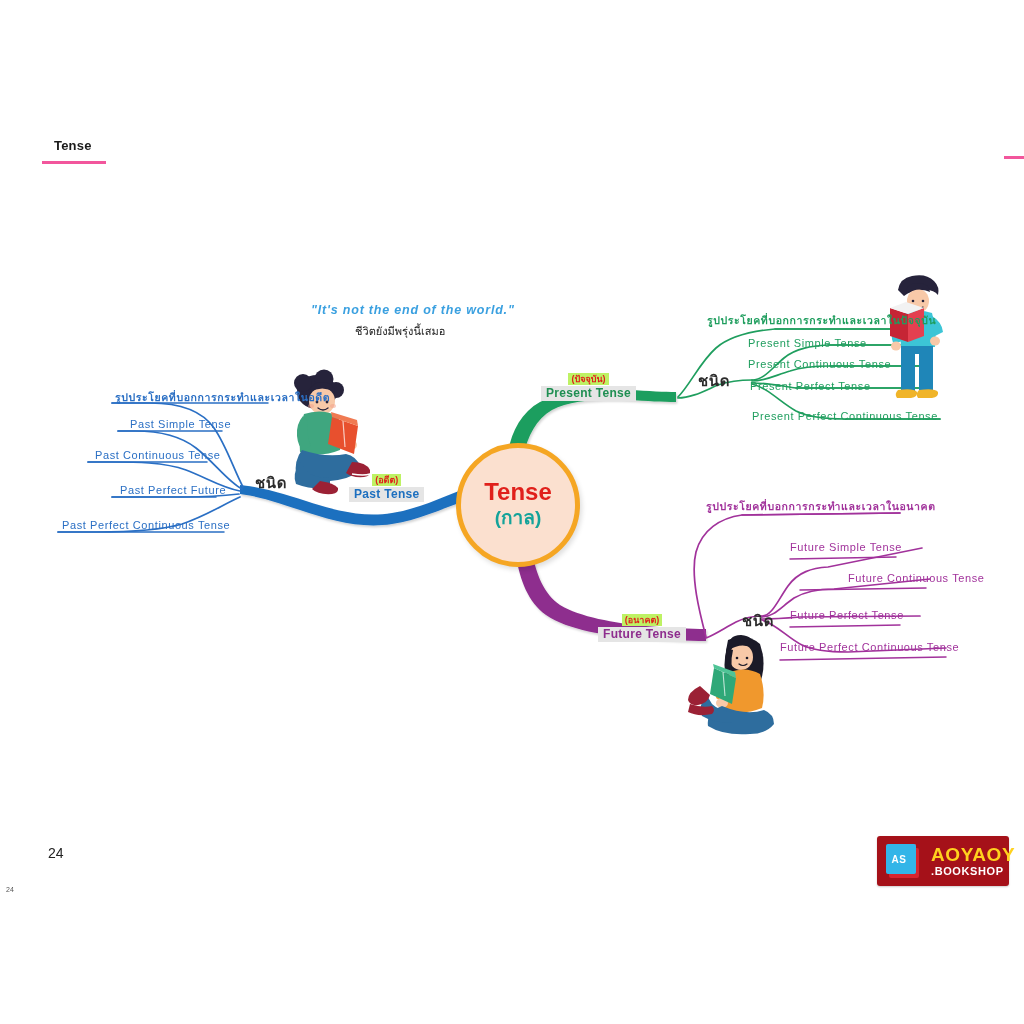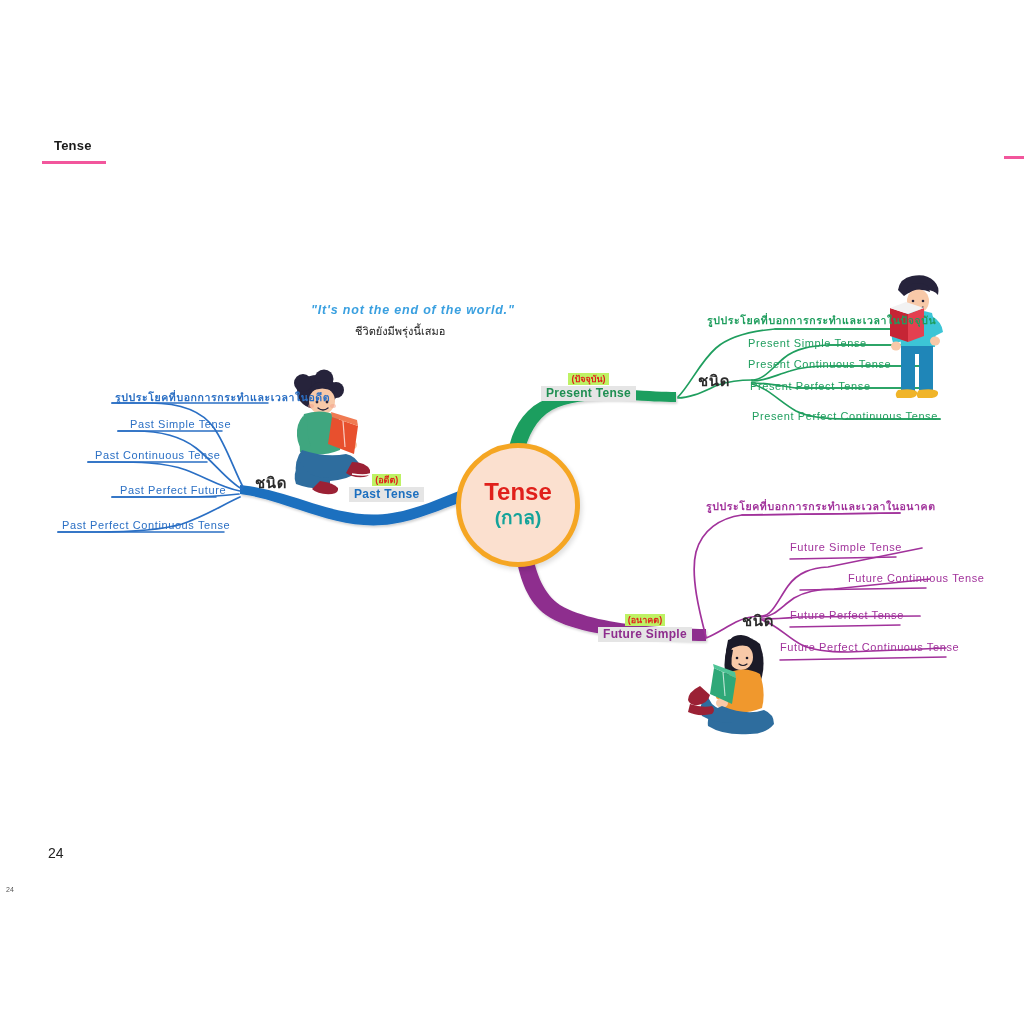--- a/index.html
+++ b/index.html
@@ -336,21 +336,21 @@
   <div class="hl" id="hl-past">
     <span class="hl-th">(อดีต)</span>
     <span class="hl-en">Past Tense</span>
   </div>
   <div class="hl" id="hl-present">
     <span class="hl-th">(ปัจจุบัน)</span>
     <span class="hl-en">Present Tense</span>
   </div>
   <div class="hl" id="hl-future">
     <span class="hl-th">(อนาคต)</span>
-    <span class="hl-en">Future Simple</span>
+    <span class="hl-en">Future Tense</span>
   </div>
 
   <div class="lf th c-blue" style="left:115px;top:389px;">รูปประโยคที่บอกการกระทำและเวลาในอดีต</div>
   <div class="lf kind" style="left:255px;top:471px;">ชนิด</div>
   <div class="lf en c-blue" style="left:130px;top:418px;">Past Simple Tense</div>
   <div class="lf en c-blue" style="left:95px;top:449px;">Past Continuous Tense</div>
   <div class="lf en c-blue" style="left:120px;top:484px;">Past Perfect Future</div>
   <div class="lf en c-blue" style="left:62px;top:519px;">Past Perfect Continuous Tense</div>
 
   <div class="lf th c-green" style="left:707px;top:312px;">รูปประโยคที่บอกการกระทำและเวลาในปัจจุบัน</div>
@@ -366,14 +366,27 @@
   <div class="lf en c-purp" style="left:848px;top:572px;">Future Continuous Tense</div>
   <div class="lf en c-purp" style="left:790px;top:609px;">Future Perfect Tense</div>
   <div class="lf en c-purp" style="left:780px;top:641px;">Future Perfect Continuous Tense</div>
 
   <div class="quote-en">"It's not the end of the world."</div>
   <div class="quote-th">ชีวิตยังมีพรุ่งนี้เสมอ</div>
 
   <div class="pagenum">24</div>
   <div class="pagenum-tiny">24</div>
 
+  <div class="logo">
+    <div class="logo-book">
+      <div class="bk-back"></div>
+      <div class="bk-spine"></div>
+      <div class="bk-front">
+        <span class="bk-as">AS</span>
+      </div>
+    </div>
+    <div class="logo-text">
+      <div class="logo-main">AOYAOY</div>
+      <div class="logo-sub">.BOOKSHOP</div>
+    </div>
+  </div>
 
 </div>
 
 </body></html>

